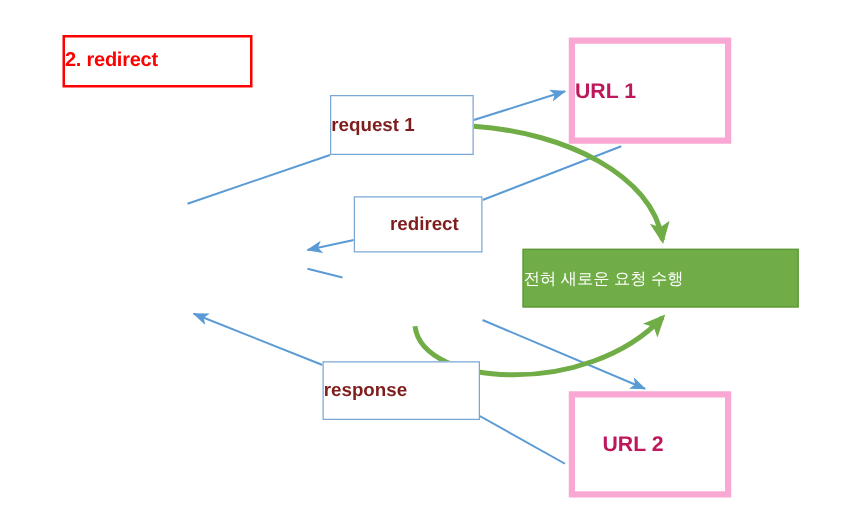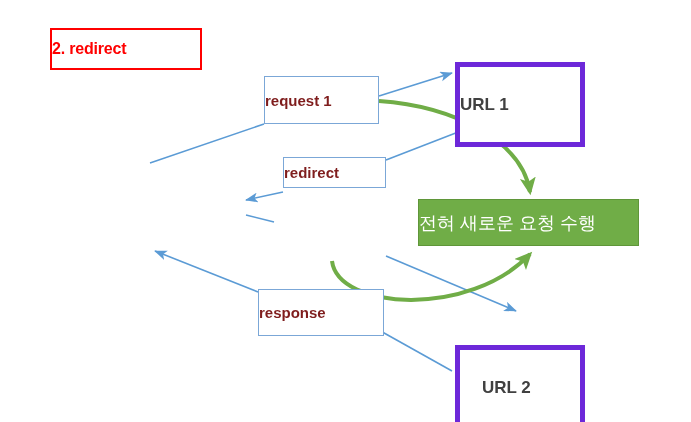--- a/index.html
+++ b/index.html
@@ -42,24 +42,23 @@
     top: 28px;
     width: 152px;
     height: 42px;
     border: 2px solid #FF0000;
     color: #FF0000;
     font-weight: bold;
     font-size: 16px;
     letter-spacing: -0.2px;
   }
   .node-thick {
-    border: 5px solid #6d28d9;
-    color: #404040;
+    border: 5px solid #f9a8d4;
+    color: #be185d;
     font-weight: bold;
-    margin-top: 32px;
   }
   .node-client {
     left: 47px;
     top: 162px;
     width: 195px;
     height: 86px;
     font-size: 17px;
     line-height: 1.45;
     font-weight: normal;
   }
@@ -87,42 +86,43 @@
   .node-request1 {
     left: 264px;
     top: 76px;
     width: 115px;
     height: 48px;
   }
   .node-redirect {
     left: 283px;
     top: 157px;
     width: 103px;
-    height: 31px;
+    height: 45px;
+    padding-left: 28px;
   }
   .node-request2 {
     left: 274px;
     top: 215px;
     width: 112px;
     height: 48px;
   }
   .node-response {
     left: 258px;
     top: 289px;
     width: 126px;
     height: 47px;
   }
   .node-green {
     left: 418px;
     top: 199px;
     width: 221px;
     height: 47px;
     background: #70AD47;
     color: #ffffff;
-    font-size: 18px;
+    font-size: 13px;
     font-weight: normal;
     border: 1px solid #5F9639;
   }
   .line-blue {
     stroke: #5B9BD5;
     stroke-width: 1.6;
     fill: none;
   }
   .line-green {
     stroke: #70AD47;

